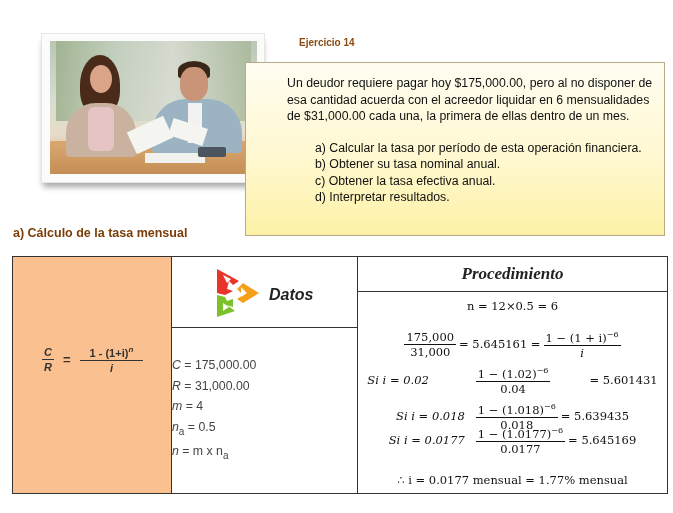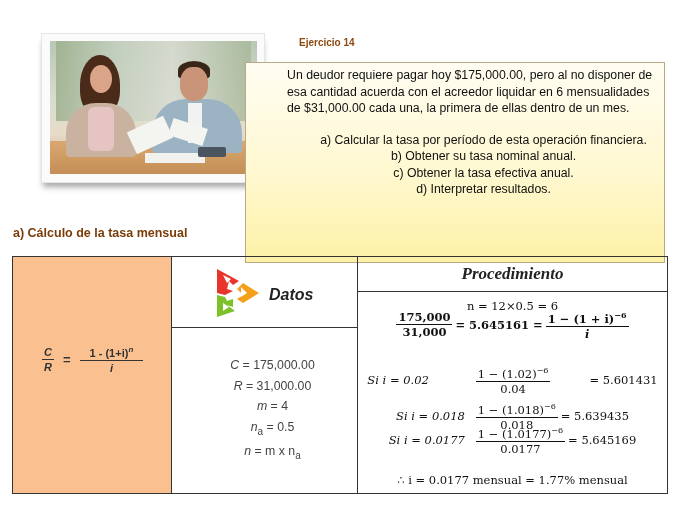--- a/index.html
+++ b/index.html
@@ -33,28 +33,28 @@
   .photo .paper1 { position:absolute; left:80px; top:82px; width:40px; height:24px; background:#f4f4f0; transform: rotate(-25deg); }
   .photo .paper2 { position:absolute; left:120px; top:82px; width:36px; height:18px; background:#f4f4f0; transform: rotate(18deg); }
   .photo .paper3 { position:absolute; left:95px; top:112px; width:60px; height:10px; background:#f1f1ee; }
   .photo .calc { position:absolute; left:148px; top:106px; width:28px; height:10px; background:#4a5560; border-radius:2px; }
 
   
   .ex-title { position:absolute; left:299px; top:37px; font-size:10px; font-weight:bold; color:#8a4b12; }
 
   
   .problem {
-    position:absolute; left:245px; top:62px; width:420px; height:201px;
+    position:absolute; left:245px; top:62px; width:420px; height:174px;
     background: linear-gradient(180deg, #fffdf2 0%, #fff8d0 55%, #fdf1a6 100%);
     border: 1px solid #b8aa86;
-    padding: 4px 12px 0 41px;
+    padding: 12px 12px 0 41px;
     font-size: 12.3px; line-height: 16.5px; color:#111;
   }
   .problem .statement { width: 370px; }
-  .problem ul { list-style:none; margin-top: 15px; padding-left: 28px; text-align: center; }
+  .problem ul { list-style:none; margin-top: 15px; padding-left: 28px; }
   .problem li { line-height: 16.5px; white-space: nowrap; }
 
   
   .section-title { position:absolute; left:13px; top:226px; font-size:12.5px; font-weight:bold; color:#7a3d08; }
 
   
   .grid {
     position:absolute; left:12px; top:256px; width:656px; height:238px;
     border: 1.5px solid #333;
   }
@@ -62,21 +62,21 @@
     position:absolute; left:0; top:0; width:159px; height:100%;
     background:#fac08f; border-right:1.5px solid #333;
   }
   .col-datos {
     position:absolute; left:159px; top:0; width:186px; height:100%;
     border-right:1.5px solid #333;
   }
   .datos-head { position:absolute; left:0; top:0; width:100%; height:71px; border-bottom:1.5px solid #333; }
   .datos-icon { position:absolute; left:41px; top:10px; width:48px; height:52px; }
   .datos-label { position:absolute; left:97px; top:29px; font-size:16px; font-weight:bold; font-style:italic; color:#222; }
-  .datos-body { position:absolute; left:8px; top:98px; width:100%; text-align:center; font-size:12.3px; color:#444; }
+  .datos-body { position:absolute; left:0; top:98px; width:100%; font-size:12.3px; color:#444; }
   .datos-body div { line-height: 20.5px; height: 20.5px; }
   .datos-body i { font-style: italic; }
   .datos-body sub { font-size: 10px; vertical-align: -4px; }
 
   .col-proc { position:absolute; left:345px; top:0; right:0; height:100%; }
   .proc-head { position:absolute; left:0; top:0; width:100%; height:35px; border-bottom:1.5px solid #333;
     text-align:center; font-size:17px; font-style:italic; font-weight:bold; line-height:33px; color:#222;font-family:Liberation Serif, serif; }
   .proc-body { position:absolute; left:0; top:35px; width:100%; font-family:"DejaVu Serif", serif; font-size:11.5px; color:#111; }
   .math-line { position:absolute; left:0; width:100%; display:flex; justify-content:center; align-items:center; white-space:nowrap; }
   .frac { display:inline-flex; flex-direction:column; align-items:center; margin: 0 3px; }
@@ -163,21 +163,21 @@
       <div><i>n</i><sub>a</sub><span> = 0.5</span></div>
       <div style="margin-top:4px;"><i>n</i><span> = m x n</span><sub>a</sub></div>
     </div>
   </div>
 
   <div class="col-proc">
     <div class="proc-head">Procedimiento</div>
     <div class="proc-body">
       <div class="math-line" style="top:7px;">n = 12×0.5 = 6</div>
 
-      <div class="math-line" style="top:16px;font-weight:bold;">
+      <div class="math-line" style="top:36px;">
         <span class="frac">
             <span class="num">175,000</span>
             <span class="den">31,000</span>
           </span>
         <span>= 5.645161 =</span>
         <span class="frac">
             <span class="num"><span>1 − (1 + i)</span><sup class="e">−6</sup></span>
             <span class="den mi">i</span>
           </span>
       </div>

